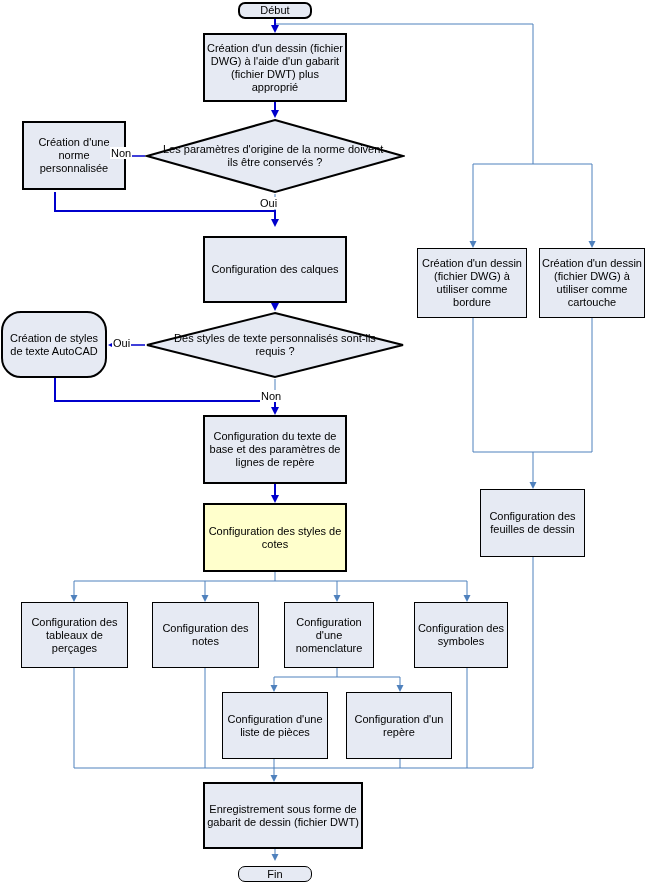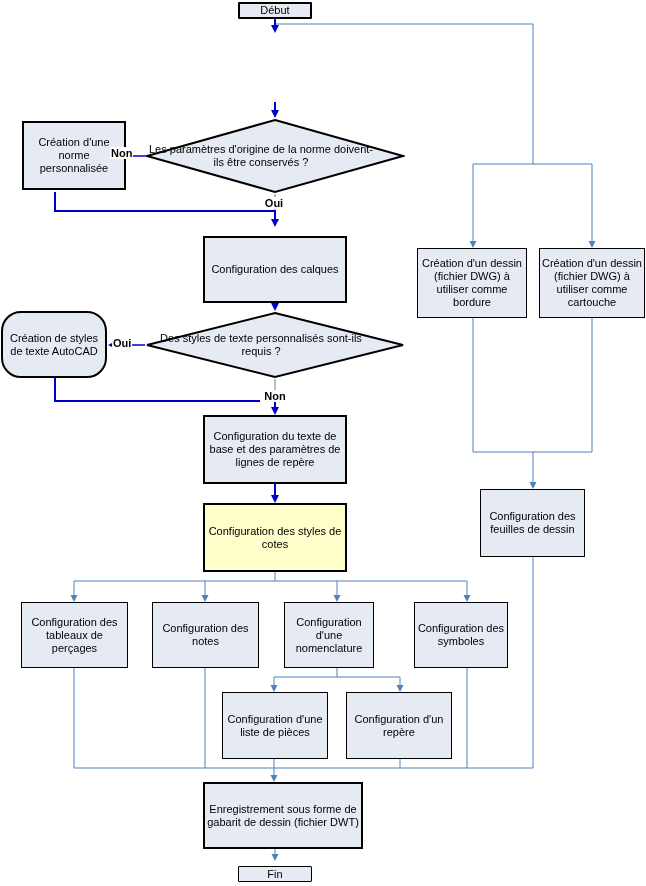--- a/index.html
+++ b/index.html
@@ -10,30 +10,30 @@
   .main-thin{stroke:var(--main-flow);stroke-width:1.5;fill:none;}
   .joint-thin{stroke:var(--branch-flow);stroke-width:1;fill:none;}
   .branch-line{stroke:var(--branch-flow);stroke-width:1;fill:none;}
   .arrow-main{fill:var(--main-flow);stroke:none;}
   .arrow-branch{fill:var(--branch-flow);stroke:none;}
   .node{position:absolute;display:flex;align-items:center;justify-content:center;
     text-align:center;font-size:11px;line-height:13px;background:var(--node-fill);
     box-sizing:border-box;padding:1px 2px;}
   .thick{border:2px solid var(--node-border);}
   .thin{border:1px solid var(--node-border);}
-  .oval{border-radius:1px;}
+  .oval{border-radius:7px;}
   .highlight{background:var(--highlight-fill);}
   .diamond{position:absolute;}
   .diamond svg{position:absolute;left:0;top:0;}
   .dlabel{position:absolute;left:0;top:0;right:0;bottom:0;display:flex;
-    align-items:center;text-align:center;
+    align-items:center;justify-content:center;text-align:center;
     font-size:11px;line-height:13px;}
   .dlabel span{display:block;max-width:232px;}
   .edge-label{position:absolute;background:#ffffff;font-size:11px;line-height:12px;
-    padding:0 1px;text-align:center;font-weight:bold;}
+    padding:0 1px;}
 </style>
 </head>
 <body>
 
 <div id="flowchart">
 
   <svg id="connectors" viewBox="0 0 646 886" xmlns="http://www.w3.org/2000/svg">
 
     <g>
       <path class="branch-line" d="M275,24 H533 V164"></path>
@@ -109,20 +109,23 @@
     </g>
   </svg>
 
   <div class="node oval thick" style="left:238px;top:2px;width:74px;height:17px;">
     <span>Début</span>
   </div>
   <div class="node oval thin" style="left:238px;top:866px;width:74px;height:16px;">
     <span>Fin</span>
   </div>
 
+  <div class="node thick" style="left:203px;top:33px;width:144px;height:69px;">
+    <span>Création d'un dessin (fichier DWG) à l'aide d'un gabarit (fichier DWT) plus approprié</span>
+  </div>
   <div class="node thick" style="left:203px;top:236px;width:144px;height:67px;">
     <span>Configuration des calques</span>
   </div>
   <div class="node thick" style="left:203px;top:415px;width:144px;height:69px;">
     <span>Configuration du texte de base et des paramètres de lignes de repère</span>
   </div>
   <div class="node thick highlight" style="left:203px;top:503px;width:144px;height:69px;">
     <span>Configuration des styles de cotes</span>
   </div>
   <div class="node thick" style="left:203px;top:782px;width:160px;height:67px;">

